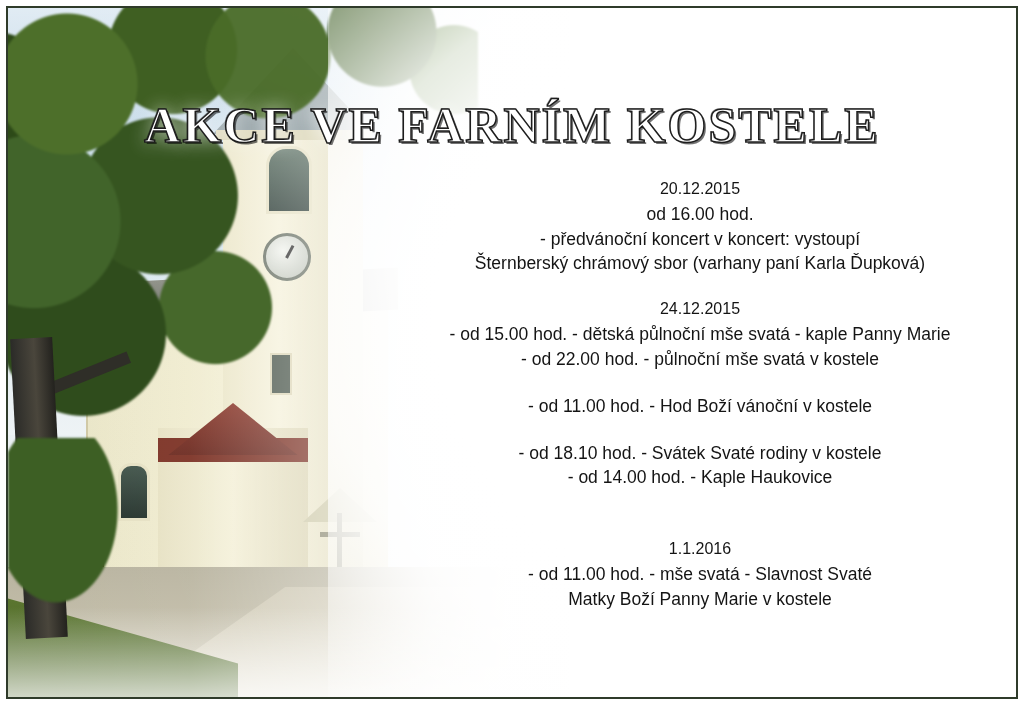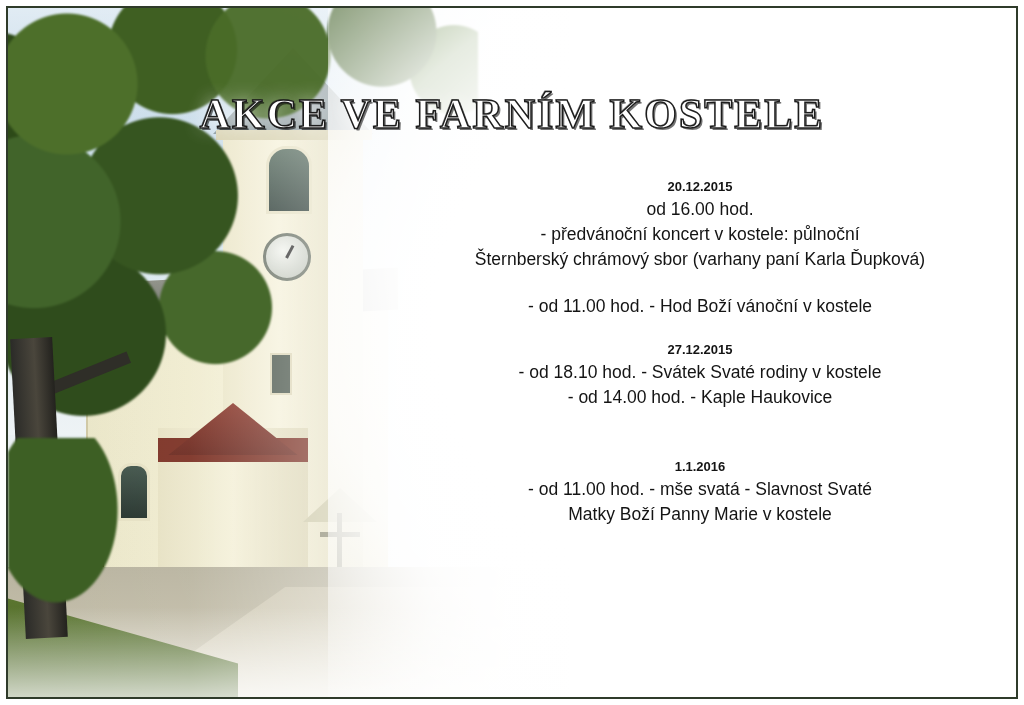--- a/index.html
+++ b/index.html
@@ -257,21 +257,21 @@
   }
 
   
   .title {
     position: absolute;
     left: 0; right: 0; top: 62px;
     text-align: center;
     z-index: 30;
     font-family: "Liberation Serif", serif;
     font-weight: bold;
-    font-size: 42px;
+    font-size: 50px;
     letter-spacing: 2px;
     color: #ffffff;
     text-transform: uppercase;
     -webkit-text-stroke: 1.5px #1d1d1d;
     text-shadow:
       2px 2px 0 rgba(0,0,0,0.55),
       -1px -1px 0 rgba(0,0,0,0.35),
       0 0 18px rgba(255,255,255,0.9);
     white-space: nowrap;
   }
@@ -284,22 +284,22 @@
     width: 620px;
     z-index: 31;
     text-align: center;
     color: #141414;
     font-size: 17.5px;
     line-height: 1.42;
   }
   .event { margin-bottom: 22px; }
   .event:last-child { margin-bottom: 0; margin-top: 48px; }
   .event .date {
-    font-weight: bold;
-    font-size: 13px;
+    font-weight: normal;
+    font-size: 16px;
     margin-bottom: 1px;
   }
   .event .line { white-space: nowrap; }
 </style>
 </head>
 <body>
 
 <div id="poster">
 
   <div class="photo">
@@ -348,31 +348,35 @@
     <div class="bottomwash"></div>
   </div>
 
   <h1 class="title">AKCE VE FARNÍM KOSTELE</h1>
 
   <div class="events">
 
     <div class="event">
       <div class="date">20.12.2015</div>
       <div class="line">od 16.00 hod.</div>
-      <div class="line">- předvánoční koncert v kostele: půlnoční</div>
+      <div class="line">- předvánoční koncert v koncert: vystoupí</div>
       <div class="line">Šternberský chrámový sbor (varhany paní Karla Ďupková)</div>
     </div>
 
+    <div class="event">
+      <div class="date">24.12.2015</div>
+      <div class="line">- od 15.00 hod. - dětská půlnoční mše svatá - kaple Panny Marie</div>
+      <div class="line">- od 22.00 hod. - půlnoční mše svatá v kostele</div>
+    </div>
 
     <div class="event">
       <div class="line">- od 11.00 hod. - Hod Boží vánoční v kostele</div>
     </div>
 
     <div class="event">
-      <div class="date">27.12.2015</div>
       <div class="line">- od 18.10 hod. - Svátek Svaté rodiny v kostele</div>
       <div class="line">- od 14.00 hod. - Kaple Haukovice</div>
     </div>
 
     <div class="event">
       <div class="date">1.1.2016</div>
       <div class="line">- od 11.00 hod. - mše svatá - Slavnost Svaté</div>
       <div class="line">Matky Boží Panny Marie v kostele</div>
     </div>
 

